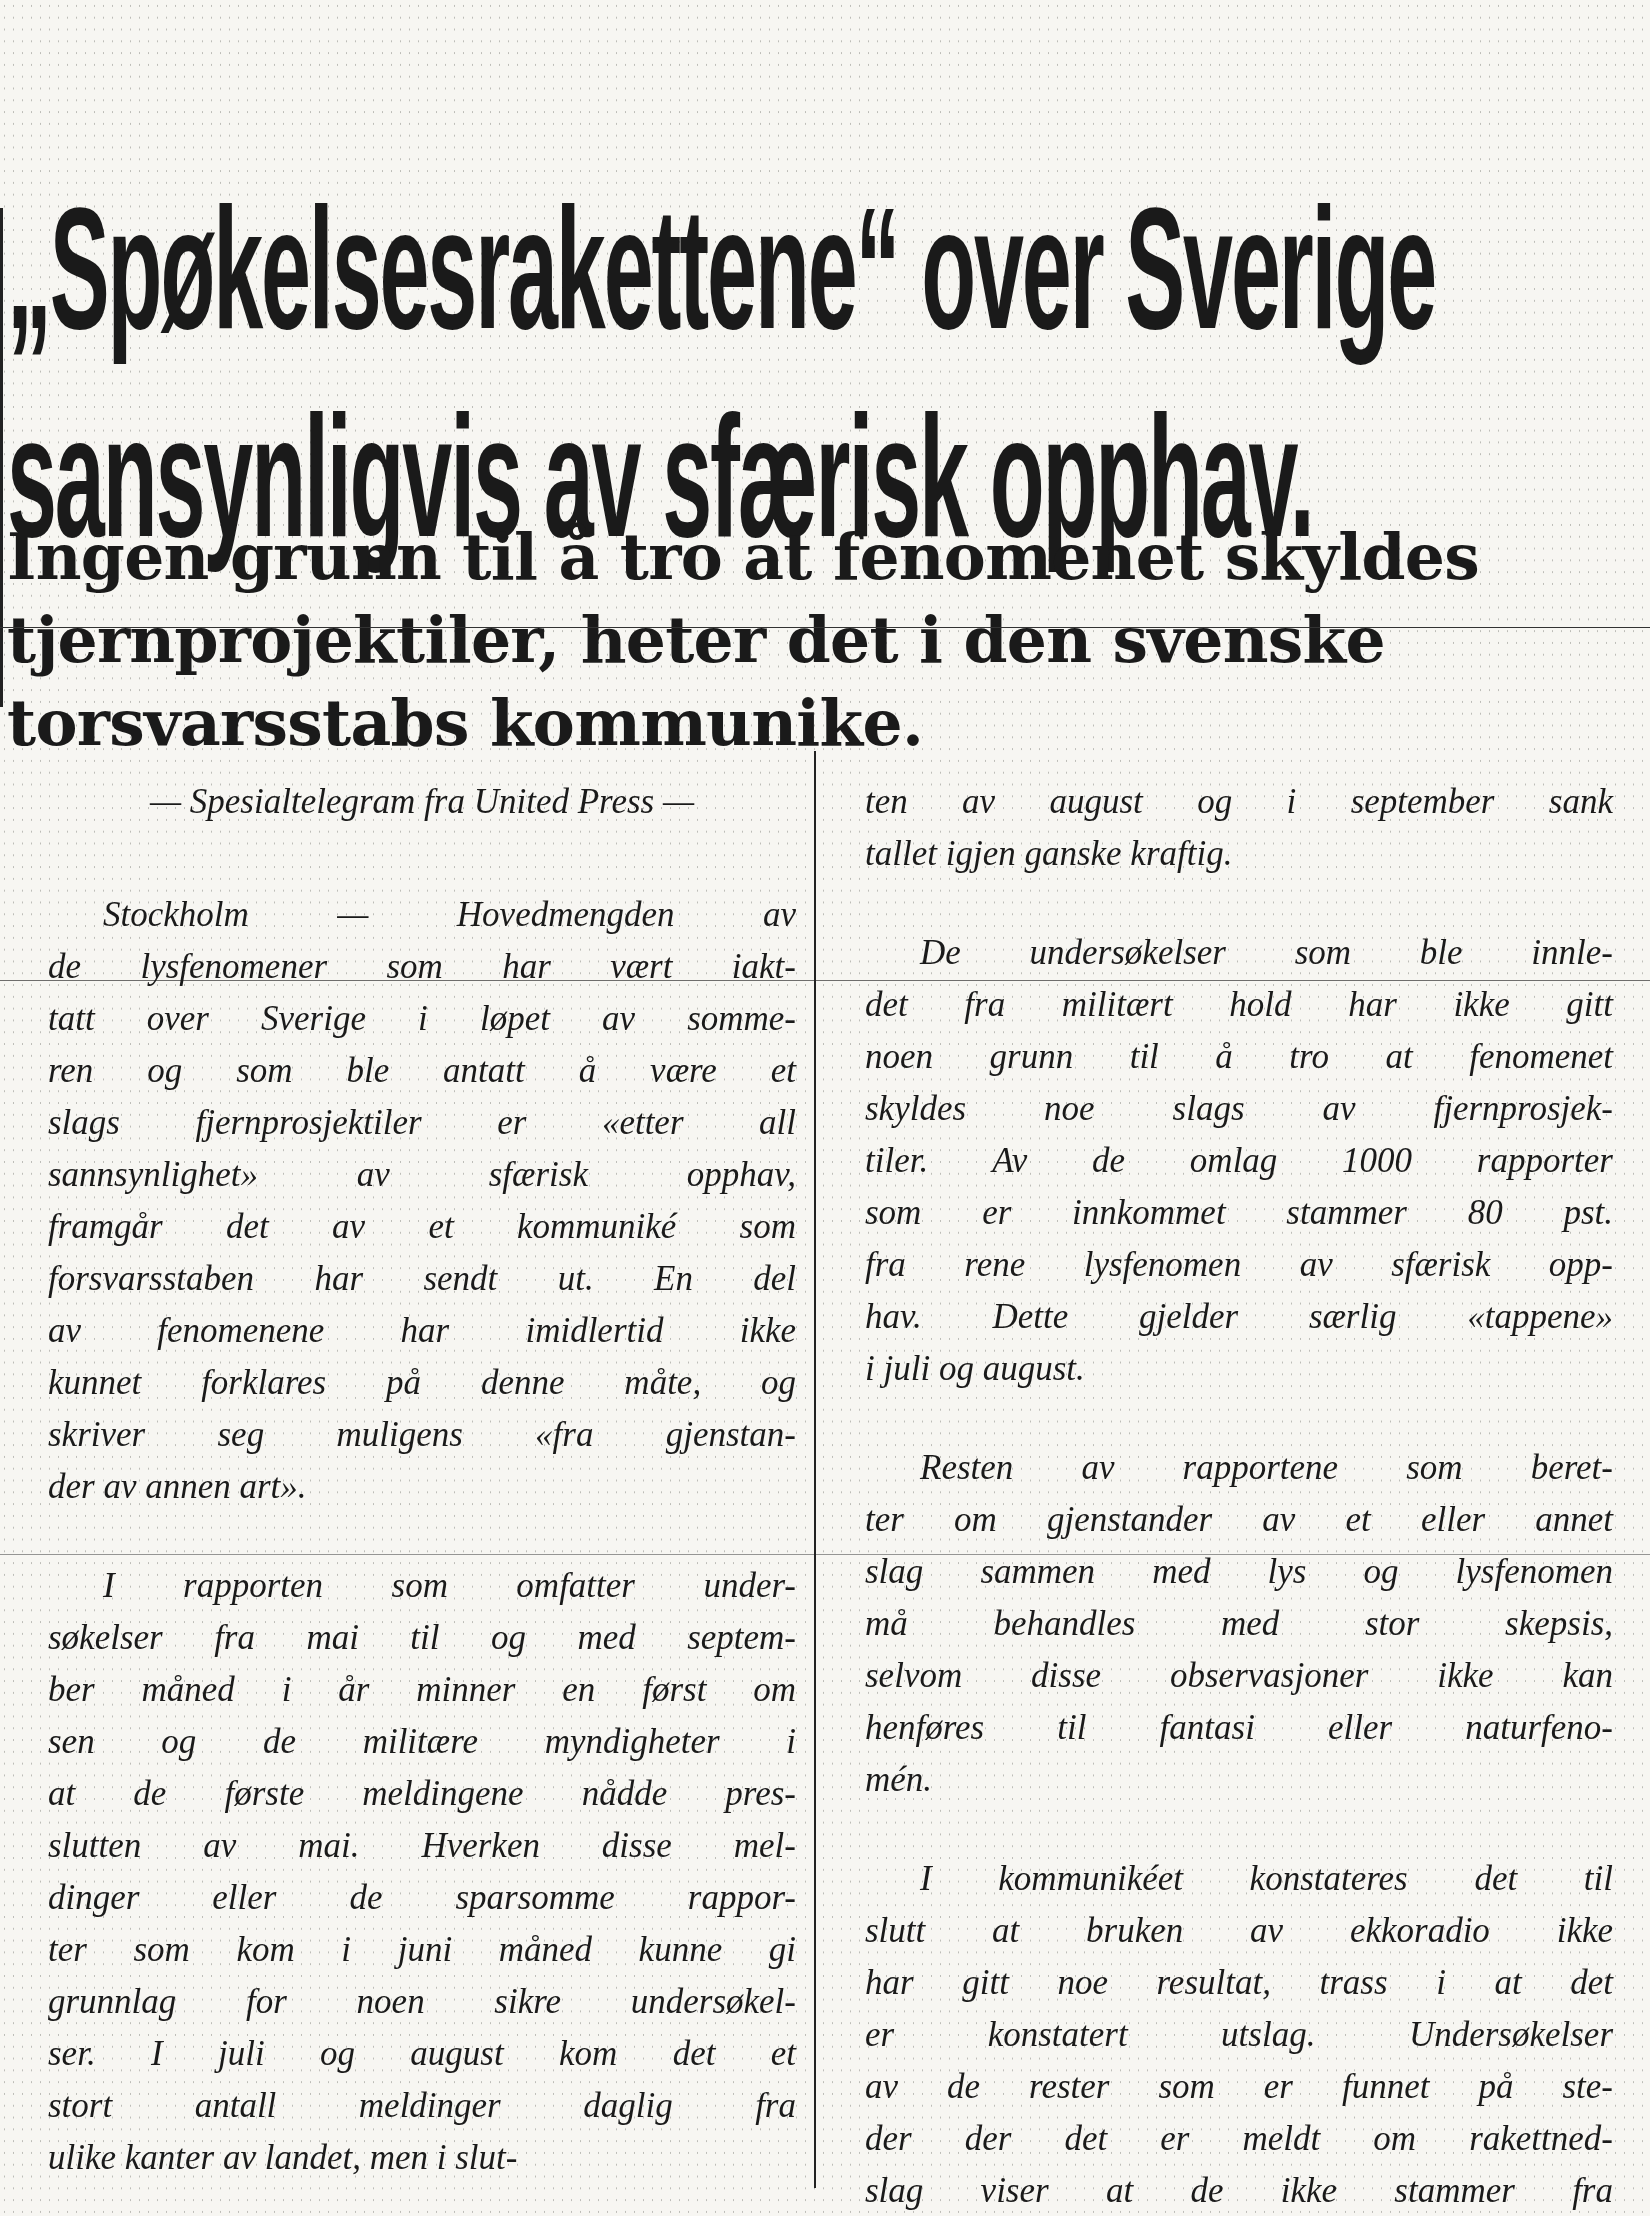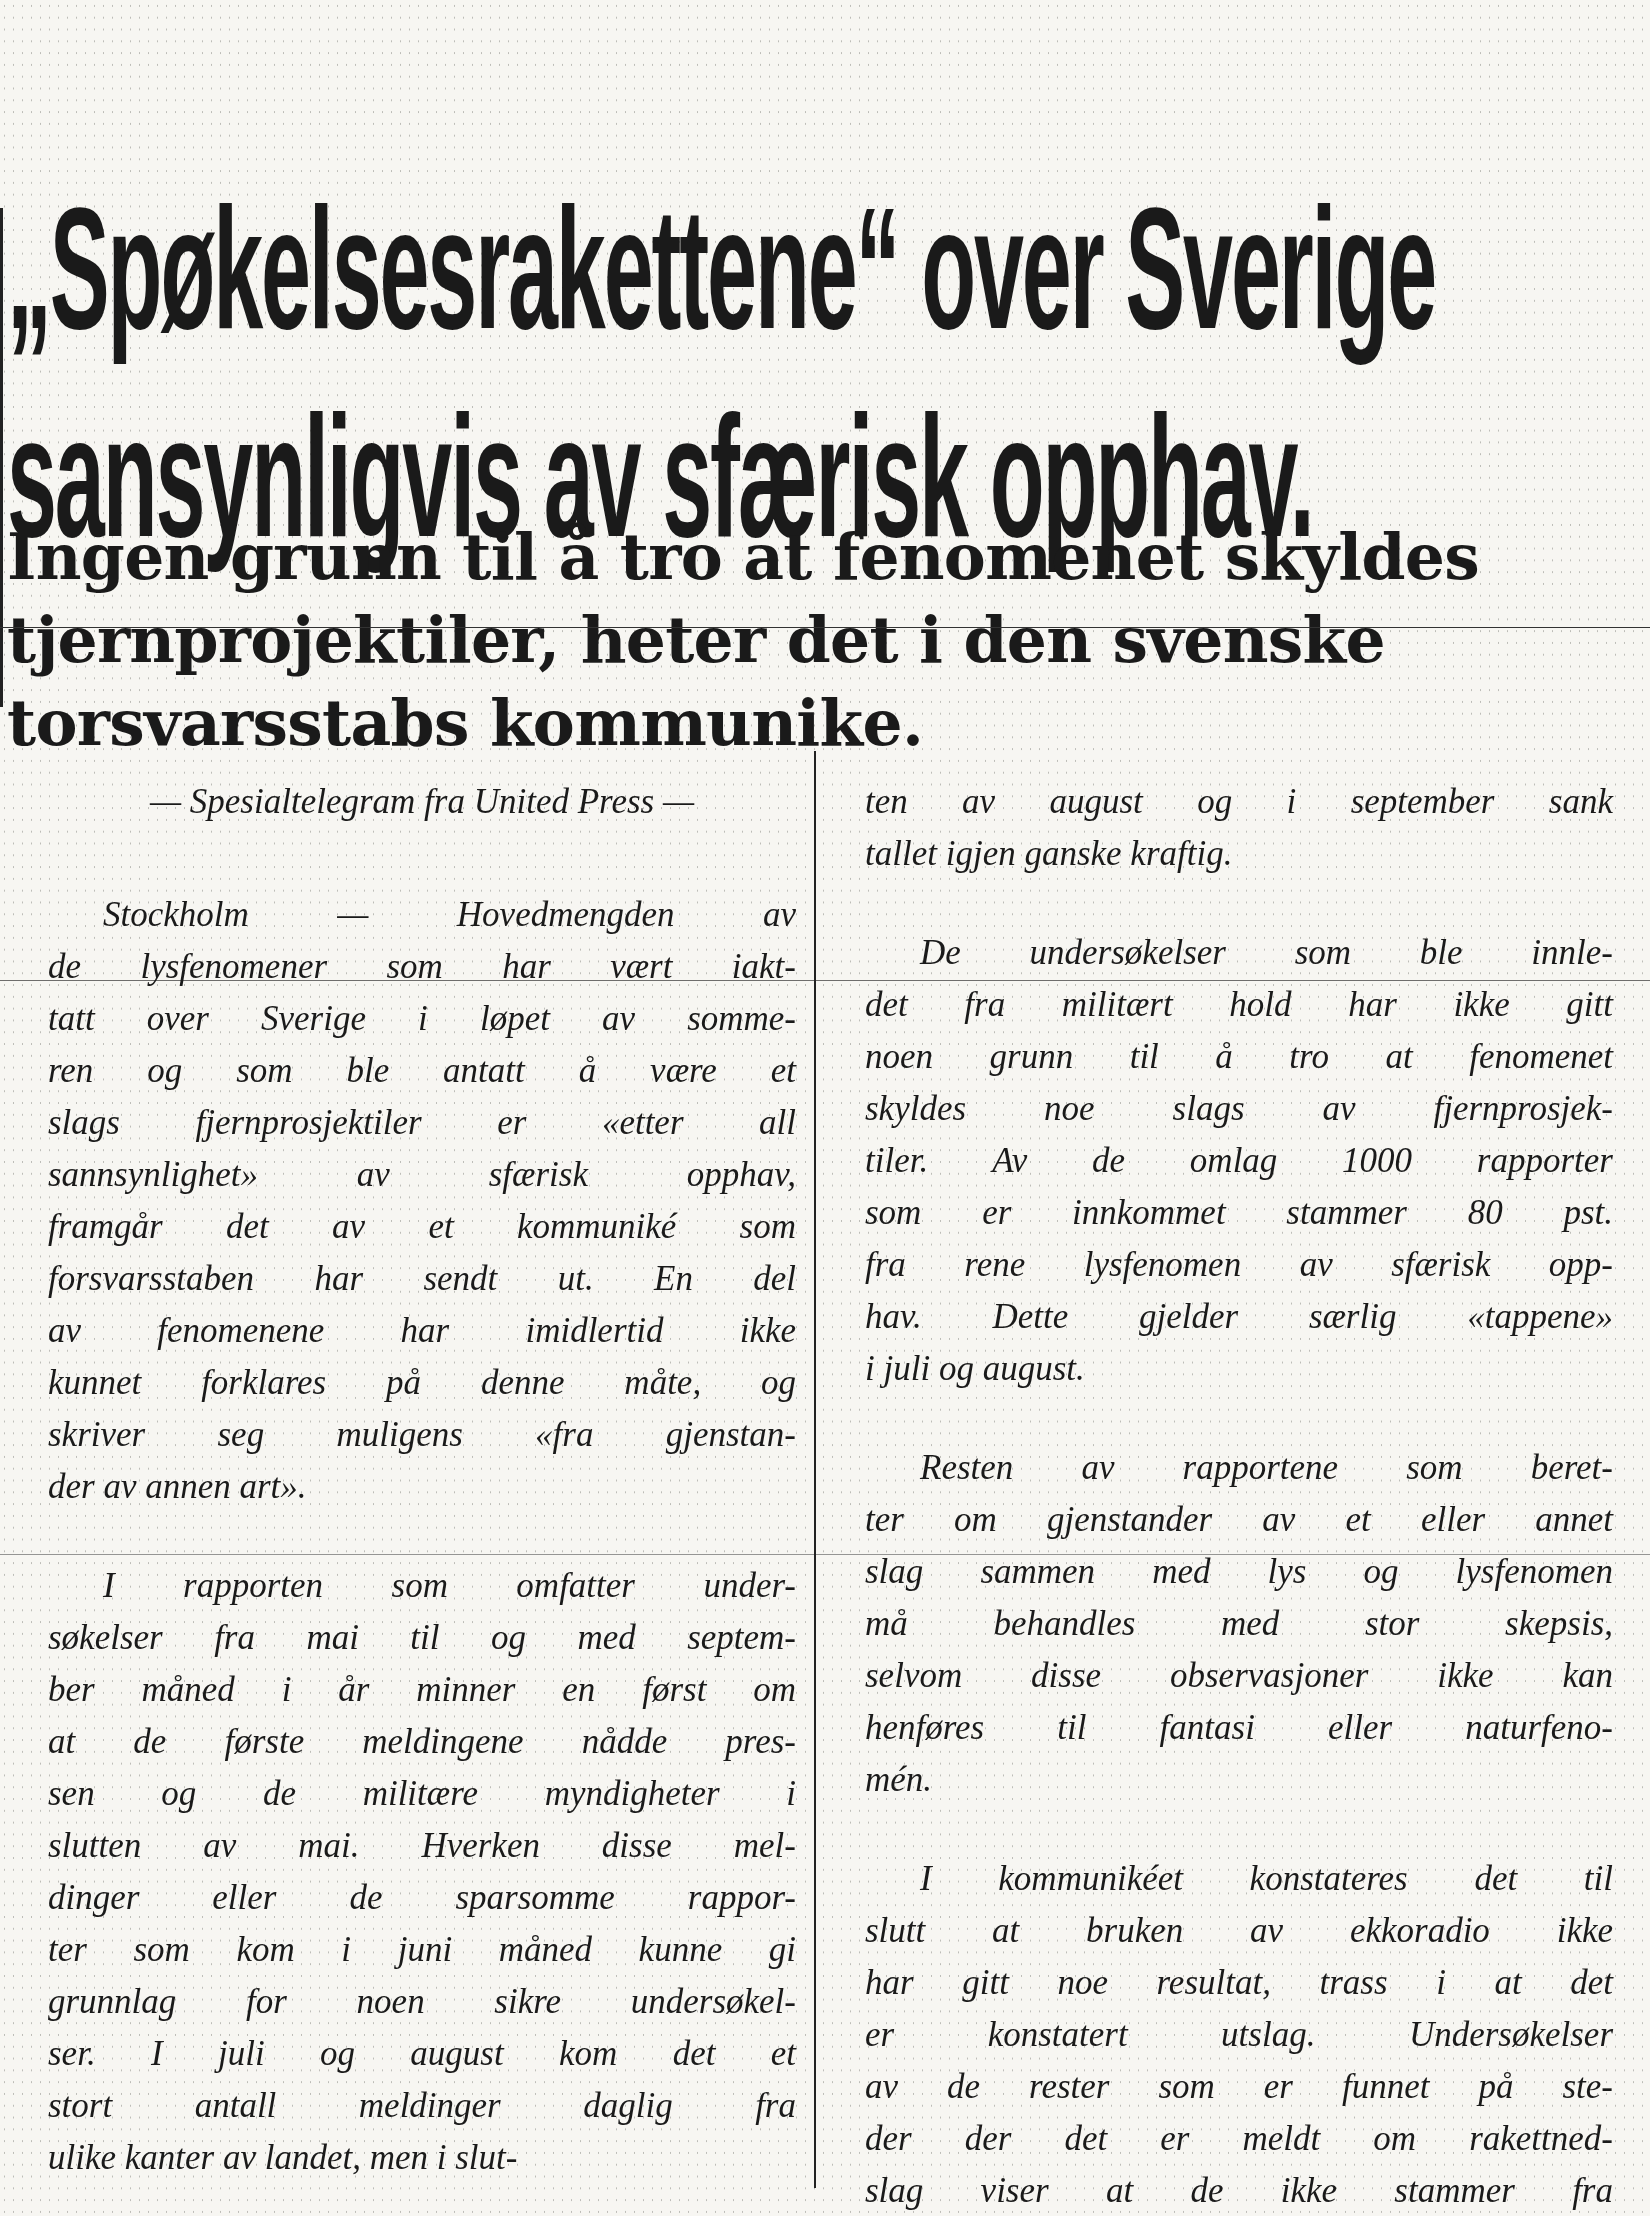--- a/index.html
+++ b/index.html
@@ -109,22 +109,22 @@
         <span class="ln">av fenomenene har imidlertid ikke</span>
         <span class="ln">kunnet forklares på denne måte, og</span>
         <span class="ln">skriver seg muligens «fra gjenstan-</span>
         <span class="ln last">der av annen art».</span>
       </div>
       <span class="gap"></span>
       <div>
         <span class="ln indent">I rapporten som omfatter under-</span>
         <span class="ln">søkelser fra mai til og med septem-</span>
         <span class="ln">ber måned i år minner en først om</span>
+        <span class="ln">sen og de militære myndigheter i</span>
         <span class="ln">at de første meldingene nådde pres-</span>
-        <span class="ln">sen og de militære myndigheter i</span>
         <span class="ln">slutten av mai. Hverken disse mel-</span>
         <span class="ln">dinger eller de sparsomme rappor-</span>
         <span class="ln">ter som kom i juni måned kunne gi</span>
         <span class="ln">grunnlag for noen sikre undersøkel-</span>
         <span class="ln">ser. I juli og august kom det et</span>
         <span class="ln">stort antall meldinger daglig fra</span>
         <span class="ln last">ulike kanter av landet, men i slut-</span>
       </div>
     </div>
   <div class="column col-right" id="col-right">

